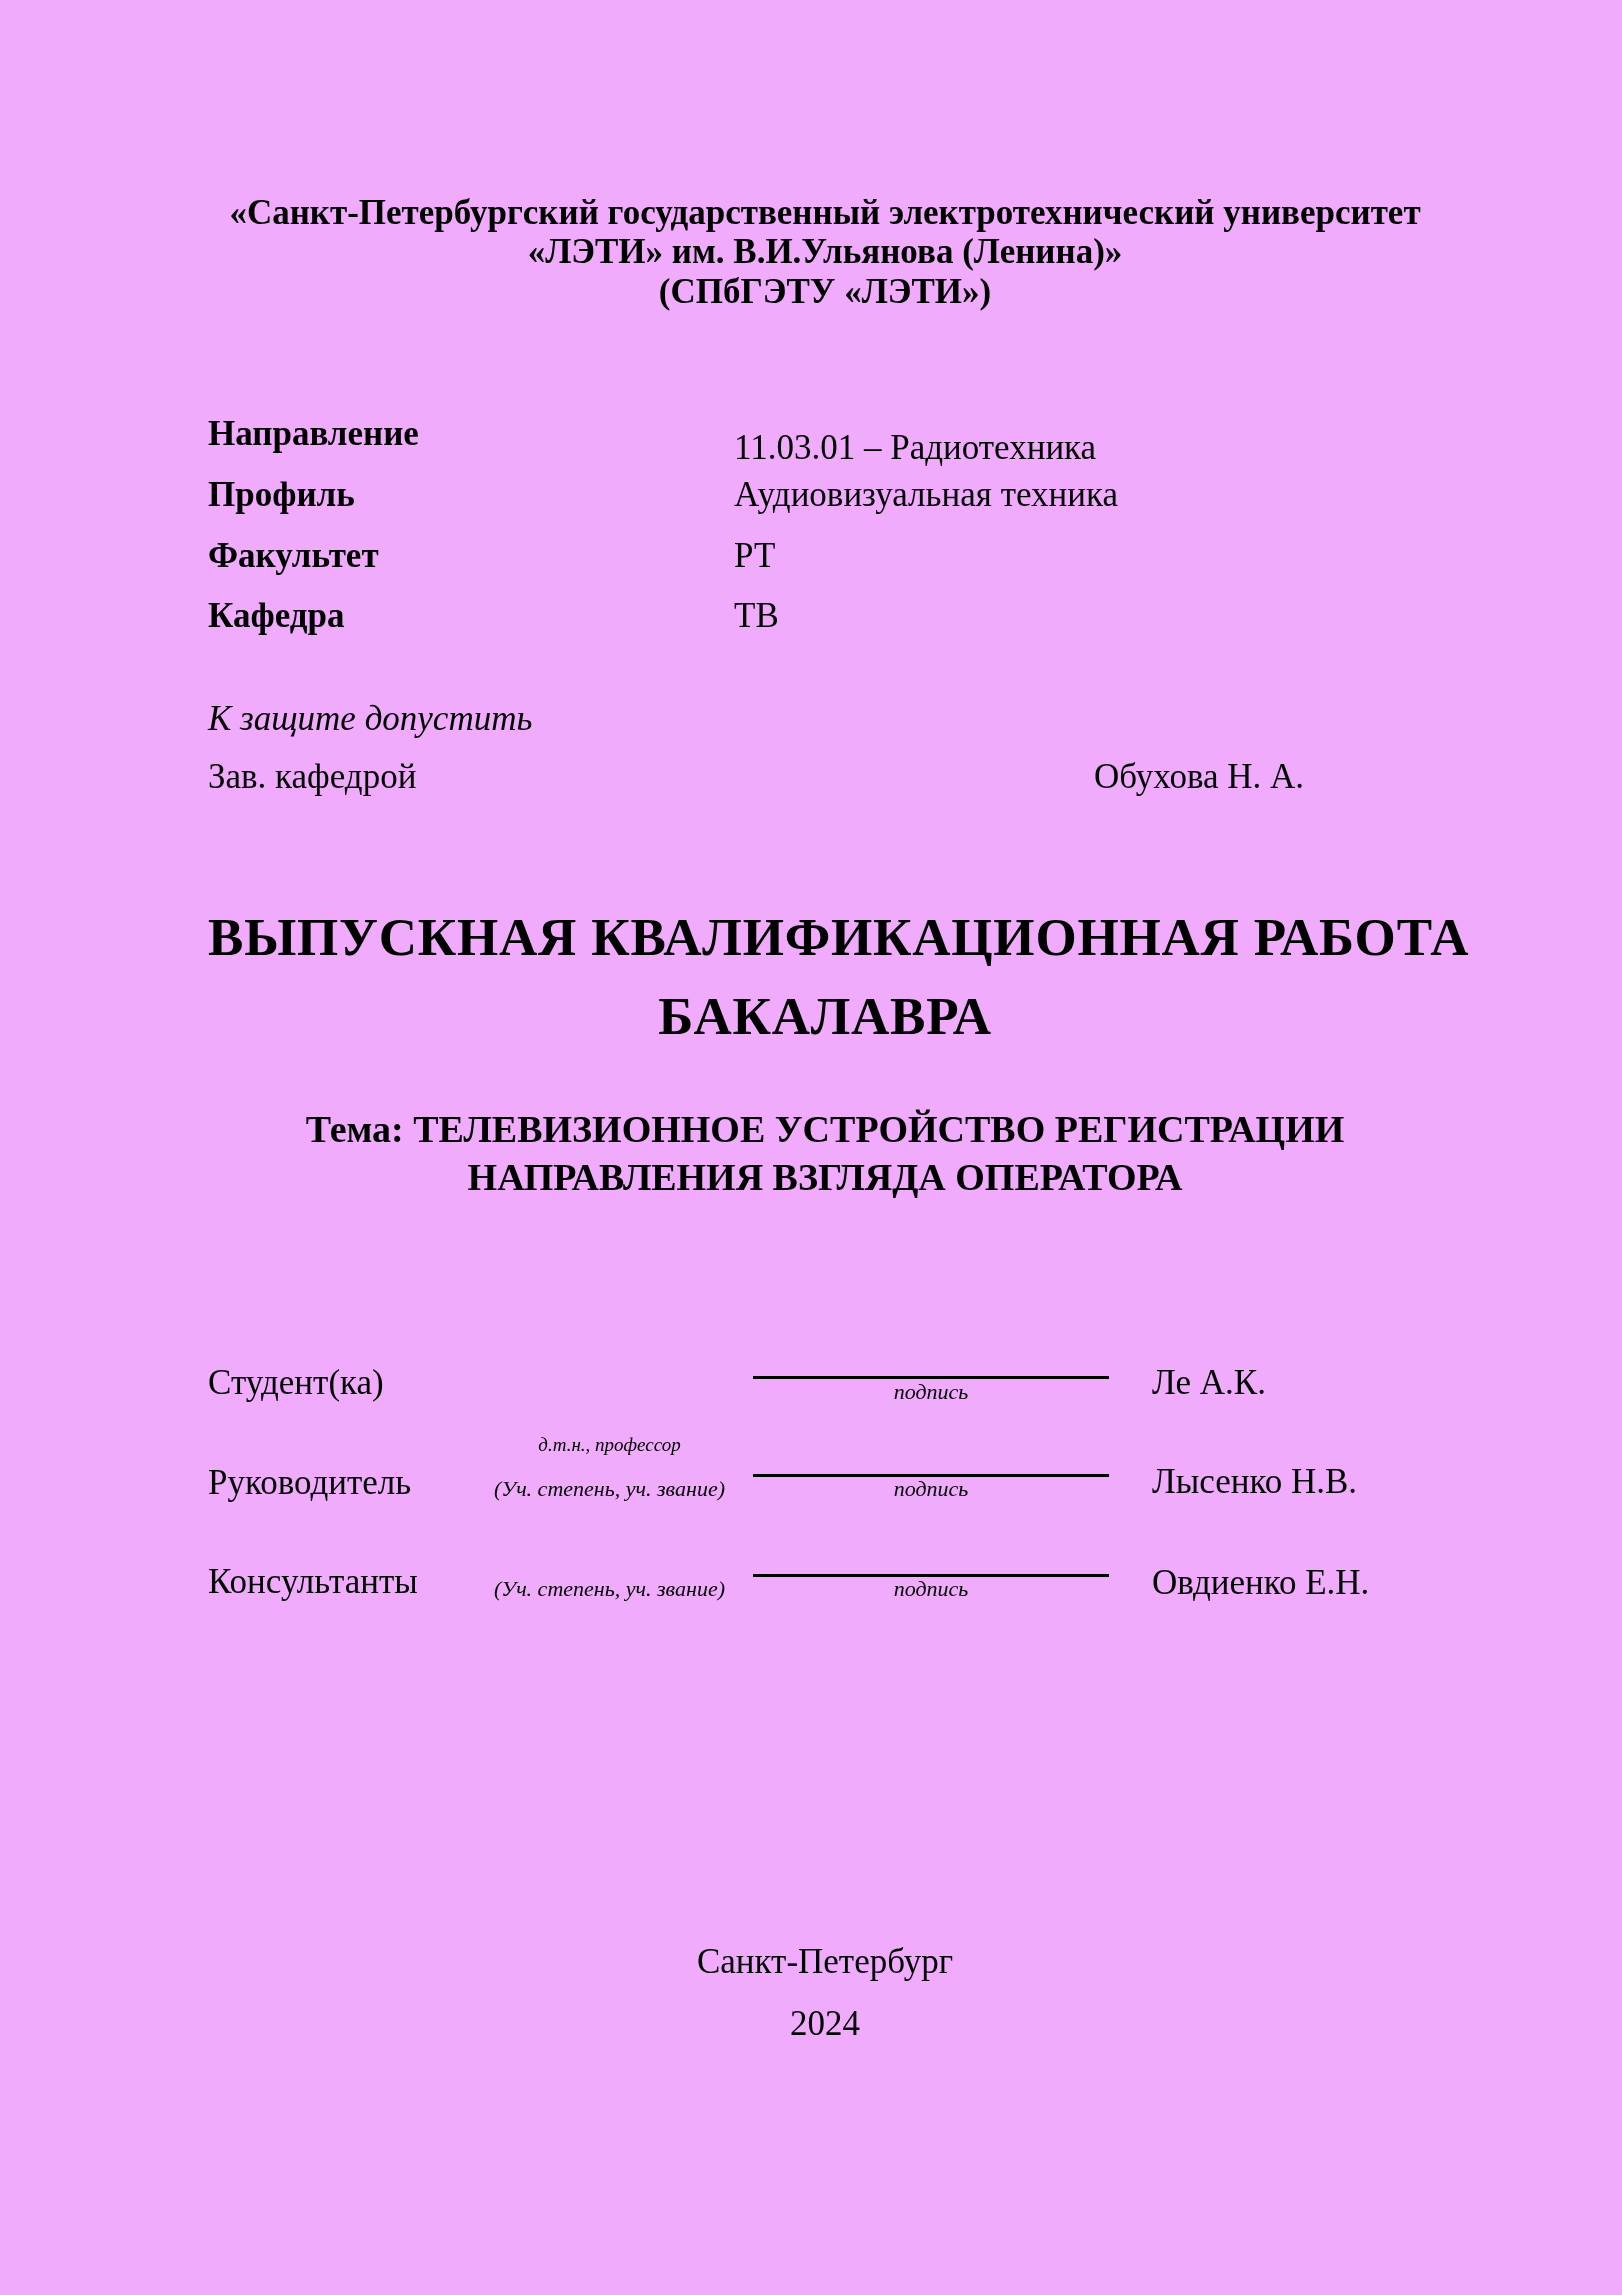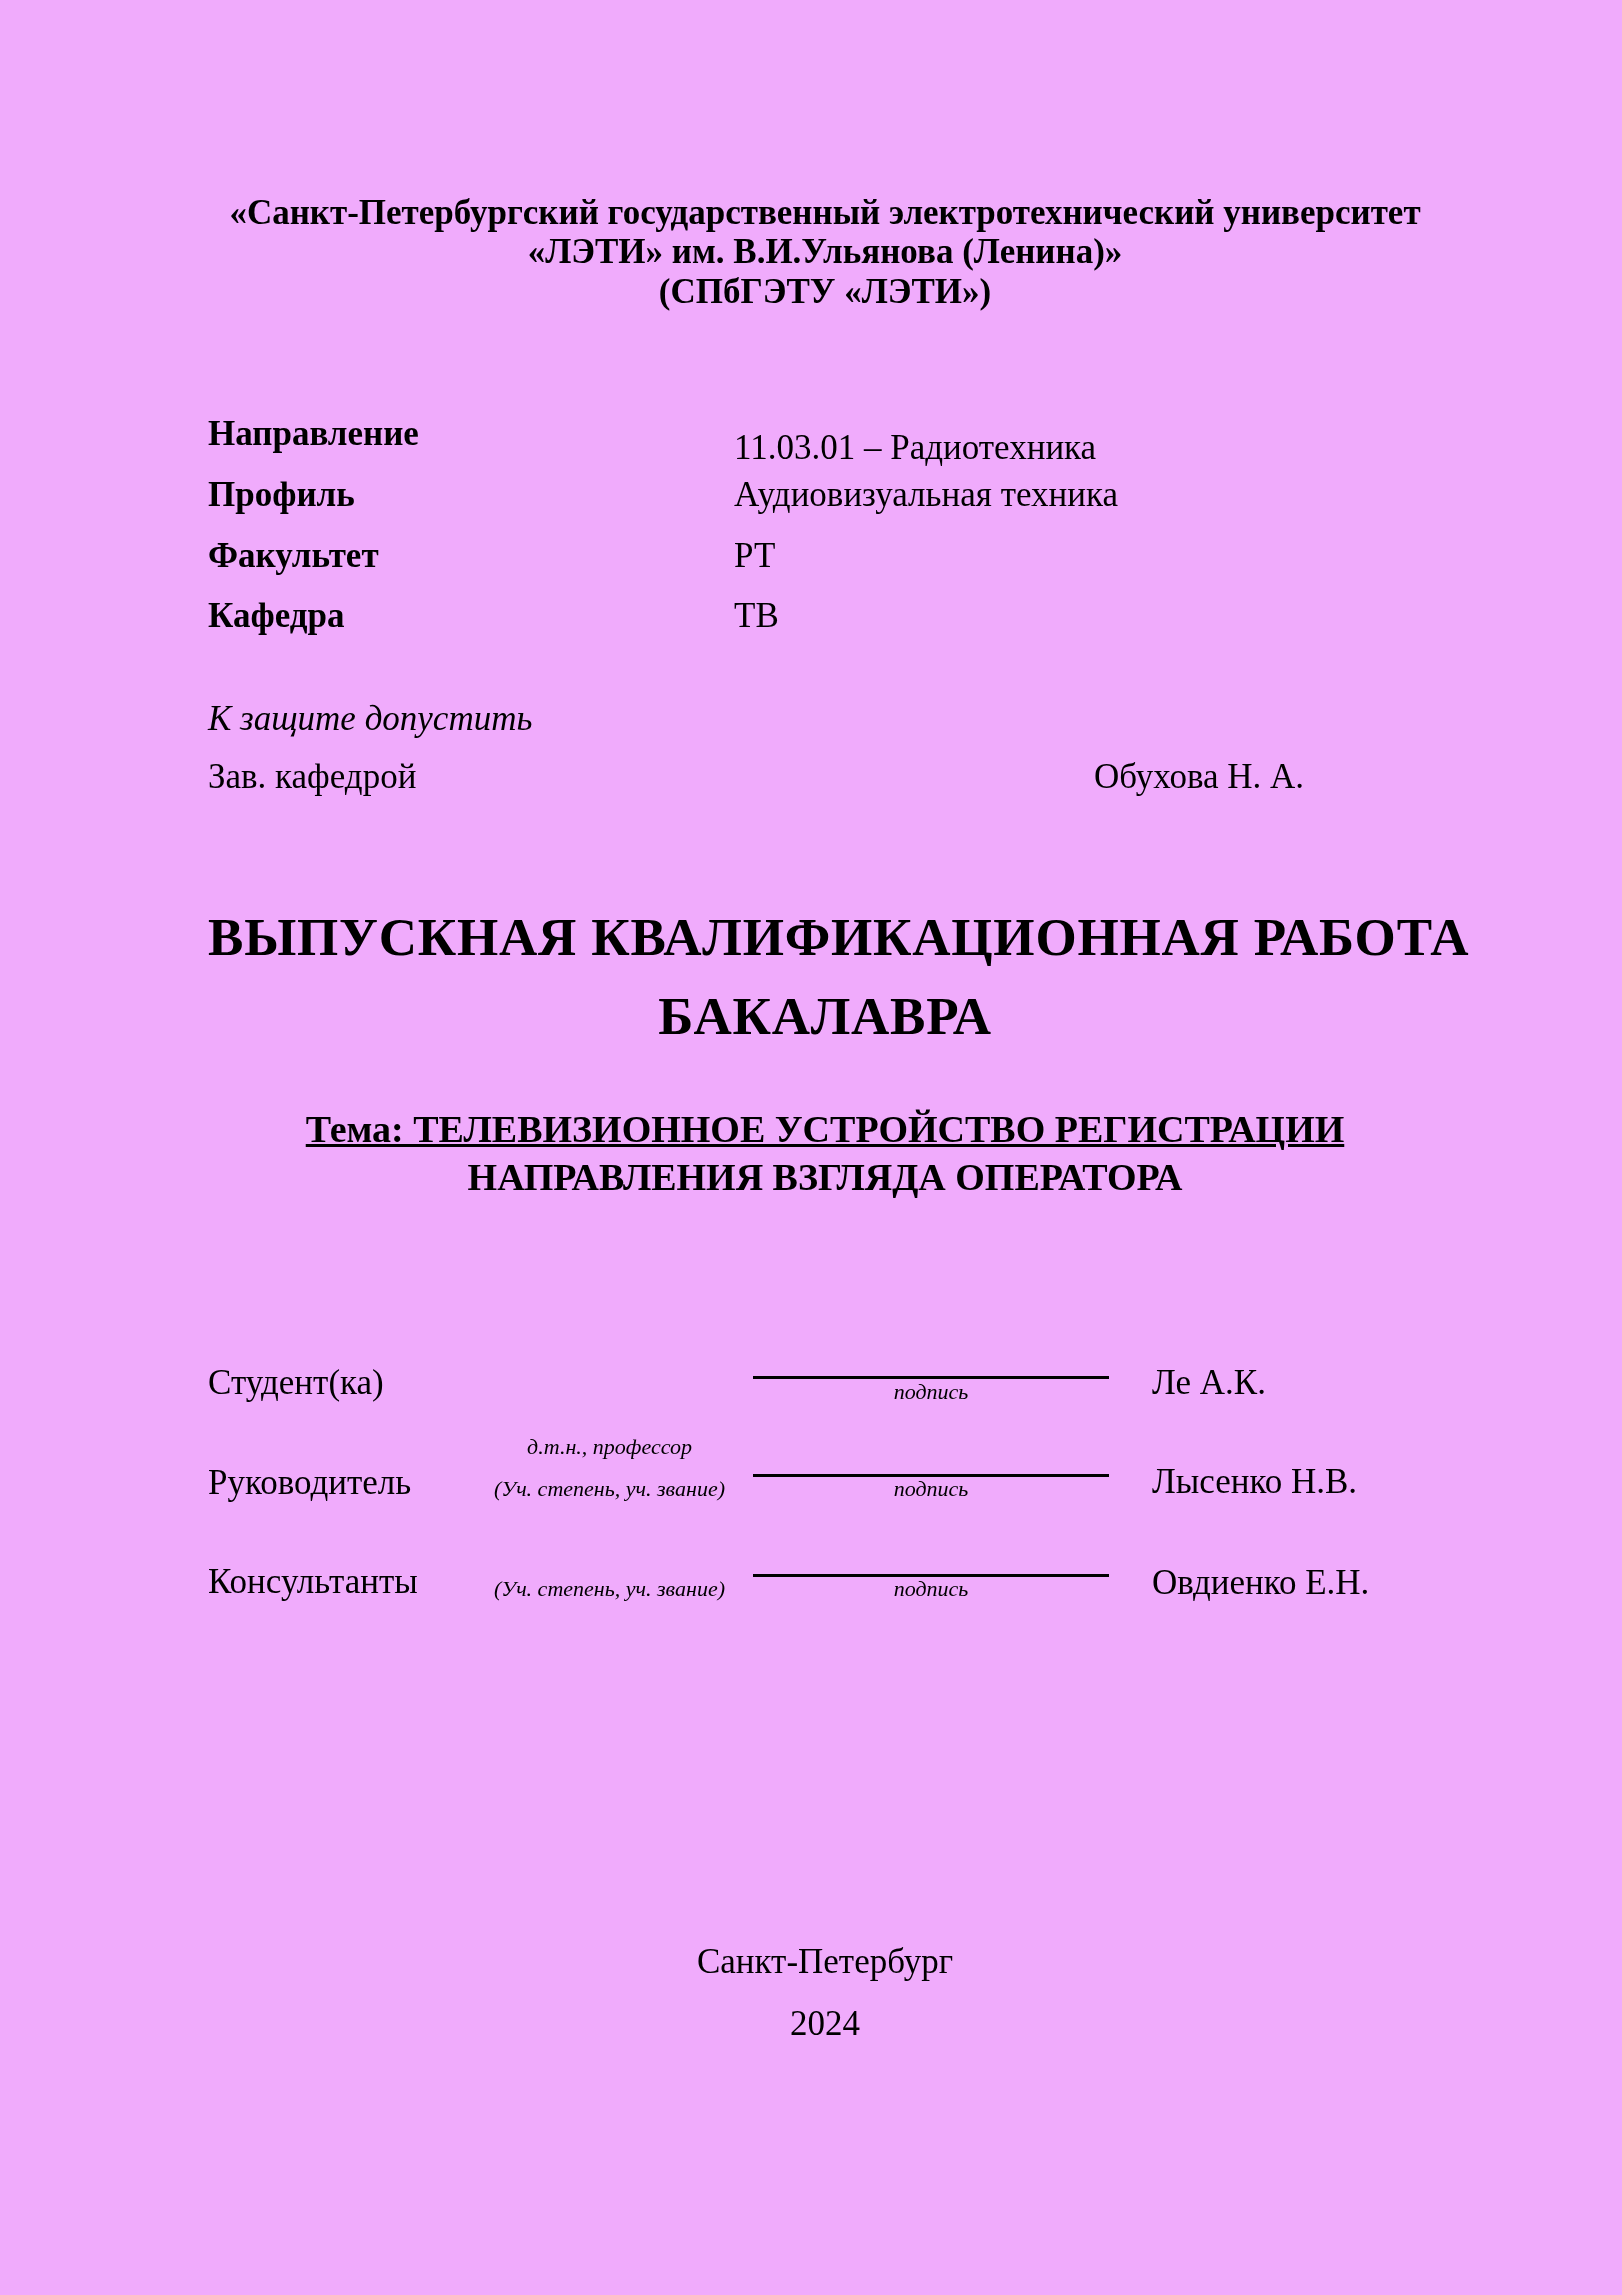--- a/index.html
+++ b/index.html
@@ -27,21 +27,21 @@
     text-align: center;
   }
   .b { font-weight: bold; }
   .i { font-style: italic; }
 
   .hdr  { font-size: 35px; }
   .body-text { font-size: 35px; margin-top: 32px; }
   .title-text { font-size: 53px; letter-spacing: 0.8px; }
   .theme-text { font-size: 38px; }
   .small-cap { font-size: 22px; }
-  .qual-text { font-size: 22px; }
+  .qual-text { font-size: 19px; }
 
   .sig-rule {
     position: absolute;
     left: 753px;
     width: 356px;
     height: 0;
     border-top: 3.1px solid #000000;
   }
   .sig-caption {
     position: absolute;
@@ -80,21 +80,21 @@
   <div class="abs b body-text" style="top:564px; left:208px;">Кафедра</div>
   <div class="abs body-text" style="top:564px; left:734px;">ТВ</div>
 
   <div class="abs i body-text" style="top:667px; left:208px;">К защите допустить</div>
   <div class="abs body-text" style="top:725px; left:208px;">Зав. кафедрой</div>
   <div class="abs body-text" style="top:725px; left:1094px;">Обухова Н. А.</div>
 
   <div class="abs center b title-text" style="top:907px;">ВЫПУСКНАЯ КВАЛИФИКАЦИОННАЯ РАБОТА</div>
   <div class="abs center b title-text" style="top:986px;">БАКАЛАВРА</div>
 
-  <div class="abs center b theme-text" style="top:1108px;text-decoration:underline;">Тема: ТЕЛЕВИЗИОННОЕ УСТРОЙСТВО РЕГИСТРАЦИИ</div>
+  <div class="abs center b theme-text" style="top:1108px;">Тема: ТЕЛЕВИЗИОННОЕ УСТРОЙСТВО РЕГИСТРАЦИИ</div>
   <div class="abs center b theme-text" style="top:1156px;">НАПРАВЛЕНИЯ ВЗГЛЯДА ОПЕРАТОРА</div>
 
   <div class="abs body-text" style="top:1331px; left:208px;">Студент(ка)</div>
   <div class="sig-rule" style="top:1376px;"></div>
   <div class="sig-caption i small-cap" style="top:1379px;">подпись</div>
   <div class="abs body-text" style="top:1331px; left:1152px;">Ле А.К.</div>
 
   <div class="abs body-text" style="top:1431px; left:208px;">Руководитель</div>
   <div class="qual-block i qual-text" style="top:1434px;">д.т.н., профессор</div>
   <div class="qual-block i small-cap" style="top:1476px;">(Уч. степень, уч. звание)</div>

